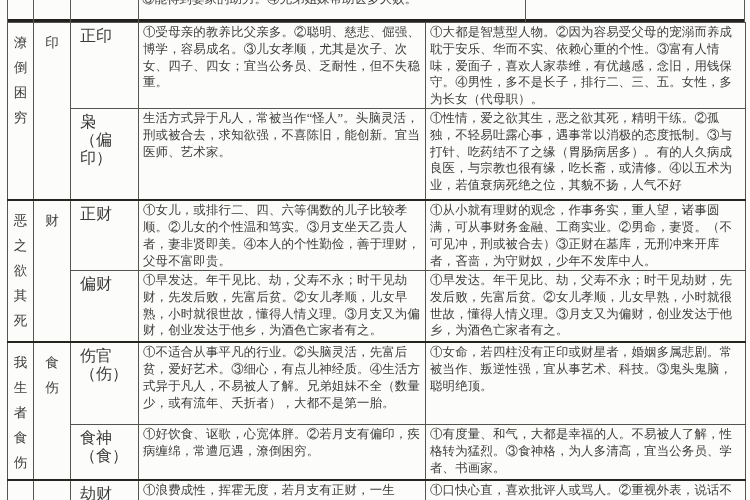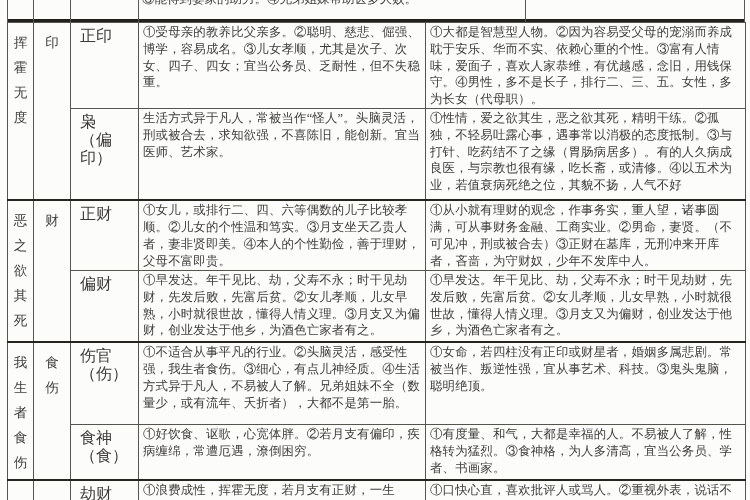--- a/index.html
+++ b/index.html
@@ -74,21 +74,21 @@
       <col style="width:26px">
         <col style="width:37px">
         <col style="width:68px">
       <col style="width:287px">
         <col style="width:320px">
     </colgroup>
 
     <tbody>
         <tr style="height:82px">
       <td rowspan="2" class="vcell">
-            <div class="vtxt">挥霍无度</div>
+            <div class="vtxt">潦倒困穷</div>
           </td>
       <td rowspan="2" class="vcell">
             <div class="vtxt">印</div>
           </td>
       <td class="starcell">正印</td>
       <td class="desc">①受母亲的教养比父亲多。②聪明、慈悲、倔强、博学，容易成名。③儿女孝顺，尤其是次子、次女、四子、四女；宜当公务员、乏耐性，但不失稳重。</td>
       <td class="desc">①大都是智慧型人物。②因为容易受父母的宠溺而养成耽于安乐、华而不实、依赖心重的个性。③富有人情味，爱面子，喜欢人家恭维，有优越感，念旧，用钱保守。④男性，多不是长子，排行二、三、五。女性，多为长女（代母职）。</td>
     </tr>
     <tr style="height:92px">
       <td class="starcell">枭
@@ -116,21 +116,21 @@
 
     <tr style="height:82px" class="secstart">
       <td rowspan="2" class="vcell">
             <div class="vtxt">我生者食伤</div>
           </td>
       <td rowspan="2" class="vcell">
             <div class="vtxt">食伤</div>
           </td>
       <td class="starcell">伤官
 （伤）</td>
-      <td class="desc">①不适合从事平凡的行业。②头脑灵活，感受性强，我生者食伤。③细心，有点儿神经质。④生活方式异于凡人，不易被人了解。兄弟姐妹不全（数量少，或有流年、夭折者），大都不是第一胎。</td>
+      <td class="desc">①不适合从事平凡的行业。②头脑灵活，先富后贫，爱好艺术。③细心，有点儿神经质。④生活方式异于凡人，不易被人了解。兄弟姐妹不全（数量少，或有流年、夭折者），大都不是第一胎。</td>
       <td class="desc">①女命，若四柱没有正印或财星者，婚姻多属悲剧。常被当作、叛逆性强，宜从事艺术、科技。③鬼头鬼脑，聪明绝顶。</td>
     </tr>
     <tr style="height:56px">
       <td class="starcell">食神
 （食）</td>
       <td class="desc">①好饮食、讴歌，心宽体胖。②若月支有偏印，疾病缠绵，常遭厄遇，潦倒困穷。</td>
       <td class="desc">①有度量、和气，大都是幸福的人。不易被人了解，性格转为猛烈。③食神格，为人多清高，宜当公务员、学者、书画家。</td>
     </tr>
 
     <tr style="height:40px" class="secstart">

